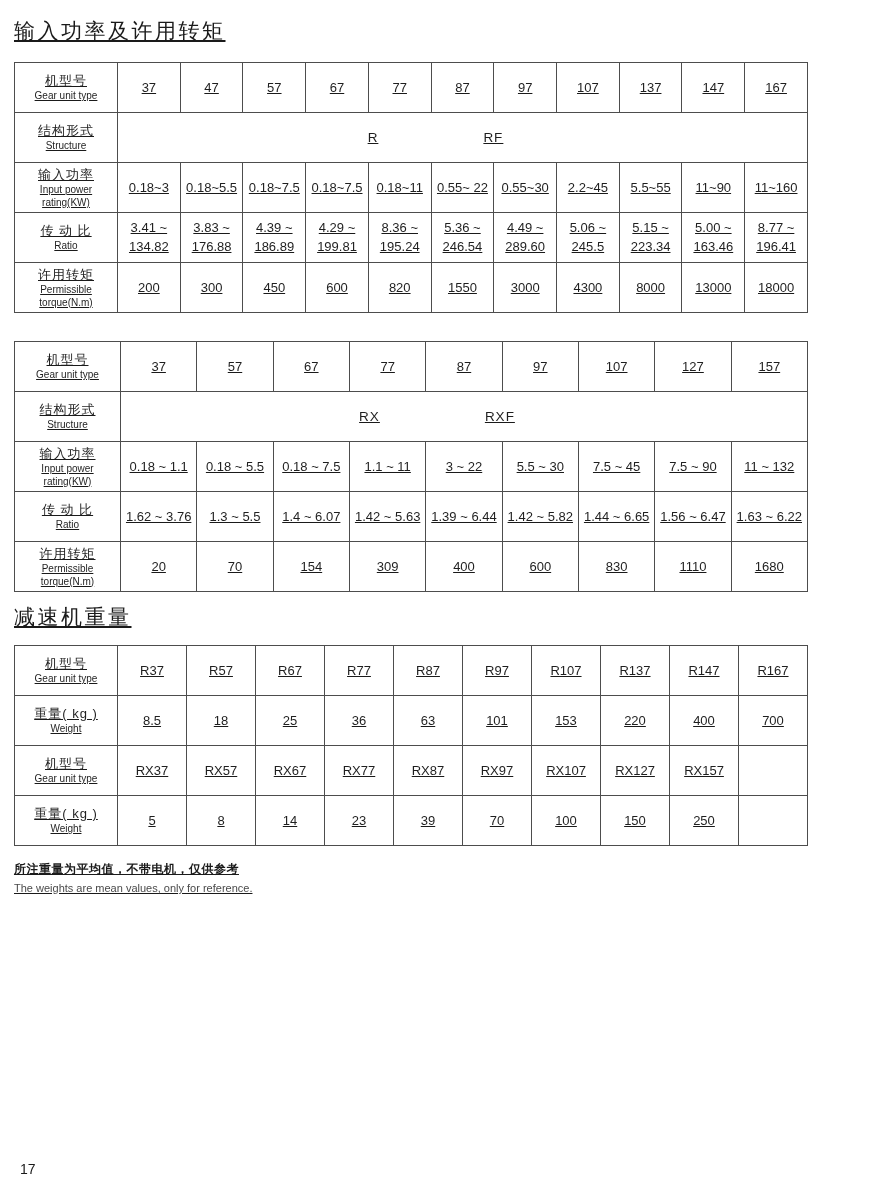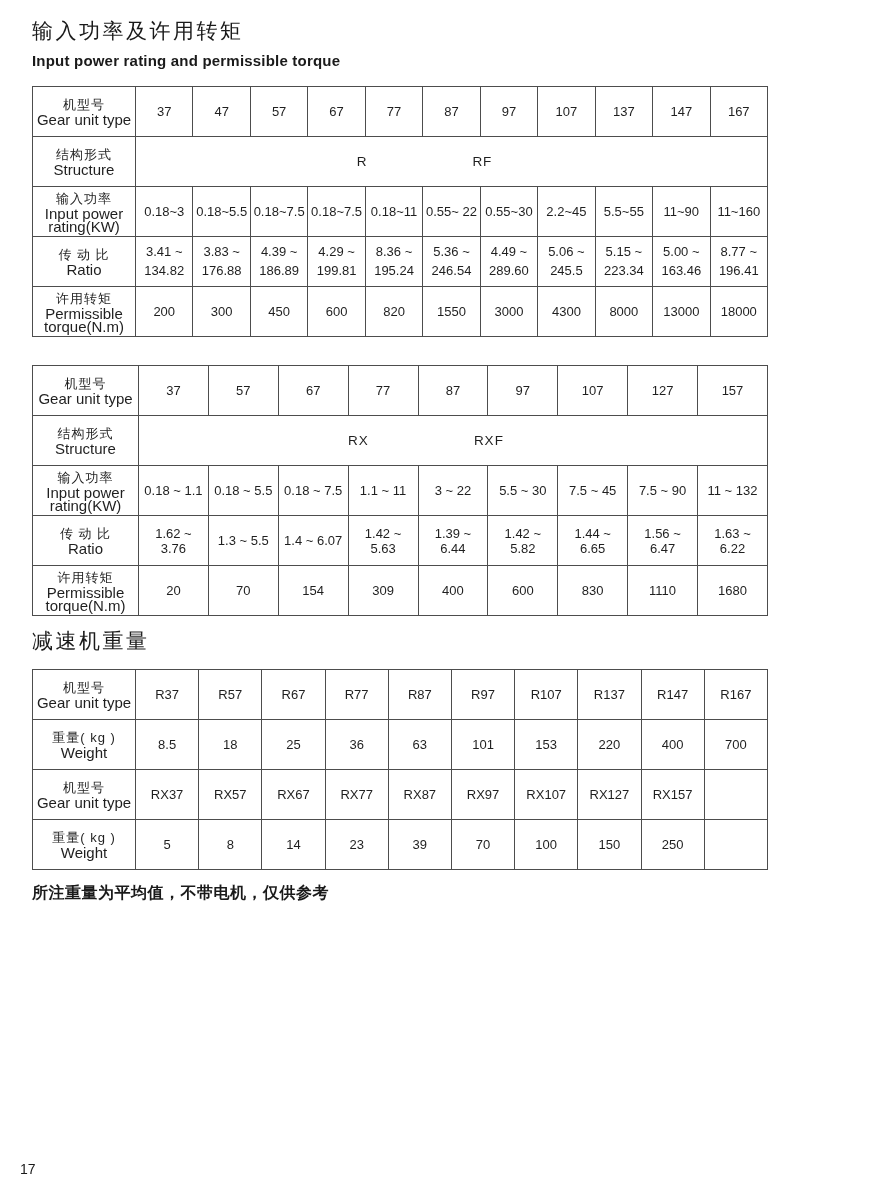--- a/index.html
+++ b/index.html
@@ -1,54 +1,53 @@
 <!DOCTYPE html>
 <html><head>
 <meta charset="utf-8">
 <style>
   html,body{margin:0;padding:0;}
   body{
     width:888px;height:1191px;background:#ffffff;position:relative;
     font-family:"Liberation Sans","DejaVu Sans",sans-serif;color:#1a1a1a;
     overflow:hidden;
   }
-  .content{padding:16px 22px 0 32px;}
+  .content{padding:16px 22px 0 14px;text-decoration:underline;}
   .title-zh{font-size:21px;font-weight:500;letter-spacing:2.5px;line-height:30px;}
   .title-en{font-size:15px;font-weight:bold;margin-top:6px;line-height:18px;letter-spacing:.2px;}
   .sec2{margin-top:10px;}
 
-  table{border-collapse:collapse;table-layout:fixed;width:736px;}
+  table{border-collapse:collapse;table-layout:fixed;width:794px;}
   .tbl1{margin-top:16px;}
   .tbl2{margin-top:28px;}
   .tbl3{margin-top:13px;}
   td{
     border:1px solid #4d4d4d;text-align:center;vertical-align:middle;
     font-size:13px;height:47px;padding:1px 2px;color:#1f1f1f;
   }
   col.lblcol{width:103px;}
   col.lblcol2{width:106px;}
   .lbl .zh{font-size:13px;line-height:16px;letter-spacing:1px;}
-  .lbl .en{font-size:15px;line-height:13px;letter-spacing:0;}
+  .lbl .en{font-size:10px;line-height:13px;letter-spacing:0;}
   .two{white-space:pre-line;line-height:1.45;}
   .struct-inner{
     display:flex;justify-content:center;gap:105px;
     position:relative;left:-27px;font-size:13.5px;letter-spacing:1px;
   }
   .footnote{margin-top:15px;}
-  .footnote .zh{font-size:16px;font-weight:bold;line-height:16px;letter-spacing:.5px;}
+  .footnote .zh{font-size:12px;font-weight:bold;line-height:16px;letter-spacing:.5px;}
   .footnote .en{font-size:11px;color:#4a4a4a;margin-top:4px;line-height:14px;}
   .page-num{position:absolute;left:20px;bottom:14px;font-size:14px;color:#1a1a1a;}
 </style>
 </head>
 <body>
 
 <div class="content">
 
   <div class="title-zh">输入功率及许用转矩</div>
-  <div class="title-en">Input power rating and permissible torque</div>
 
   <table class="tbl1">
     <colgroup>
         <col class="lblcol">
         <col>
         <col>
         <col>
         <col>
         <col>
         <col>
@@ -327,17 +326,18 @@
       <td>100</td>
       <td>150</td>
       <td>250</td>
       <td></td>
     </tr>
   </tbody>
     </table>
 
   <div class="footnote">
     <div class="zh">所注重量为平均值，不带电机，仅供参考</div>
+    <div class="en">The weights are mean values, only for reference.</div>
   </div>
 
 </div>
 
 <div class="page-num">17</div>
 
 </body></html>

